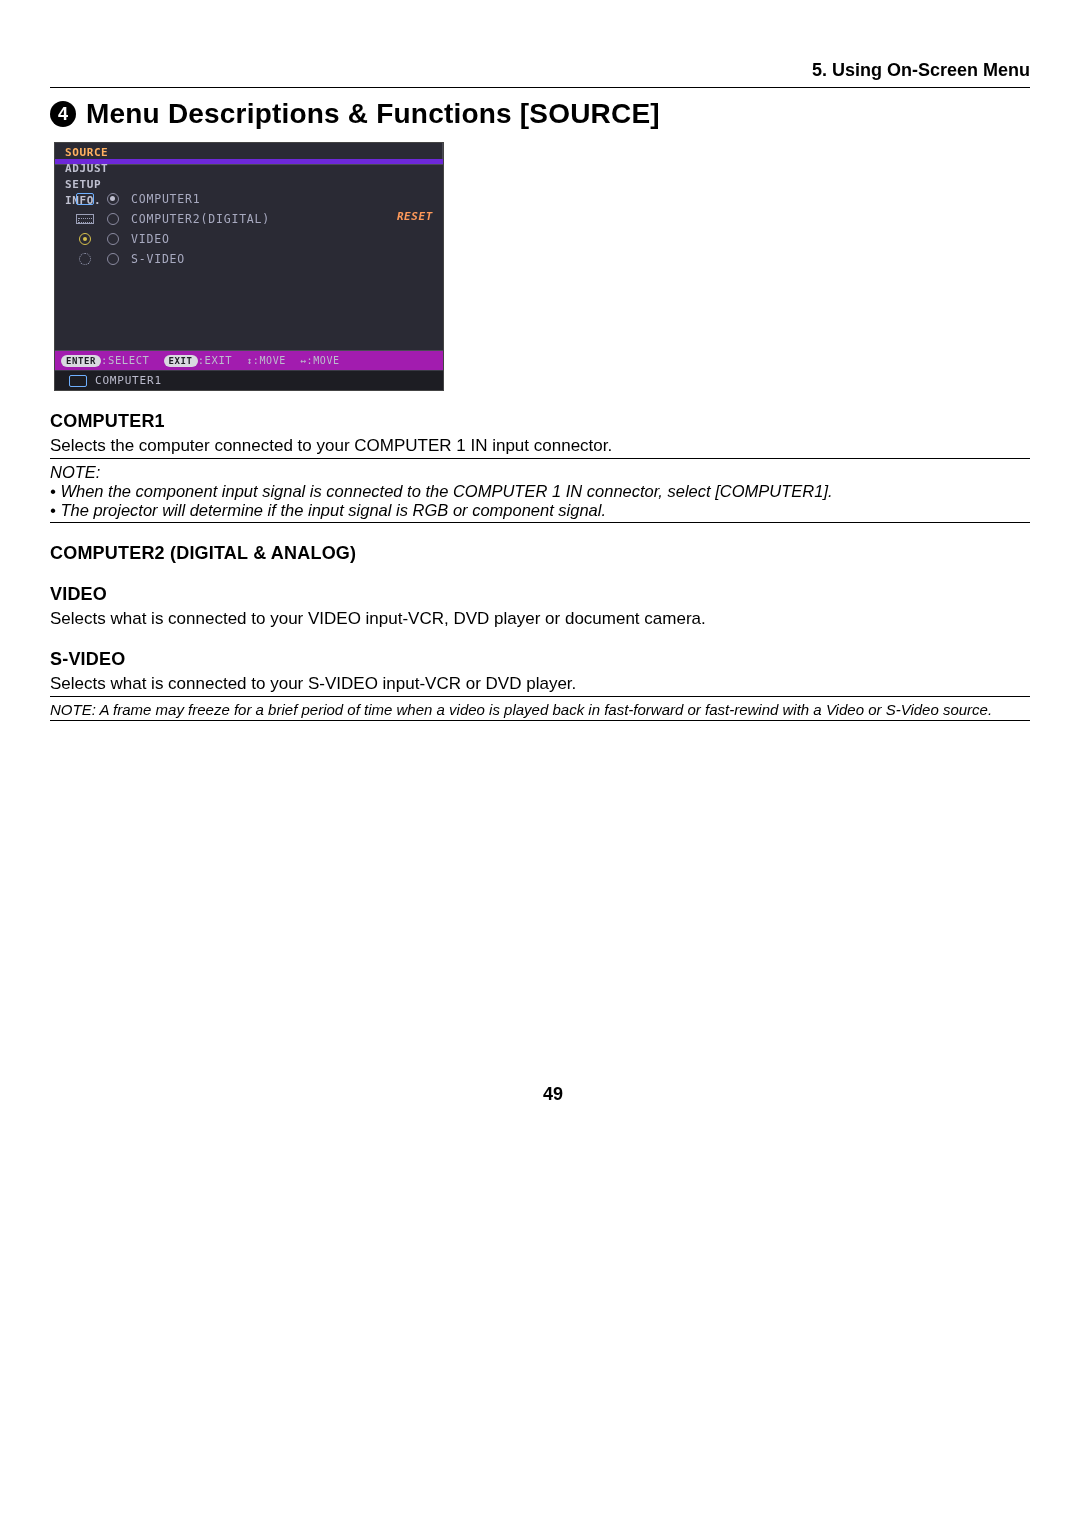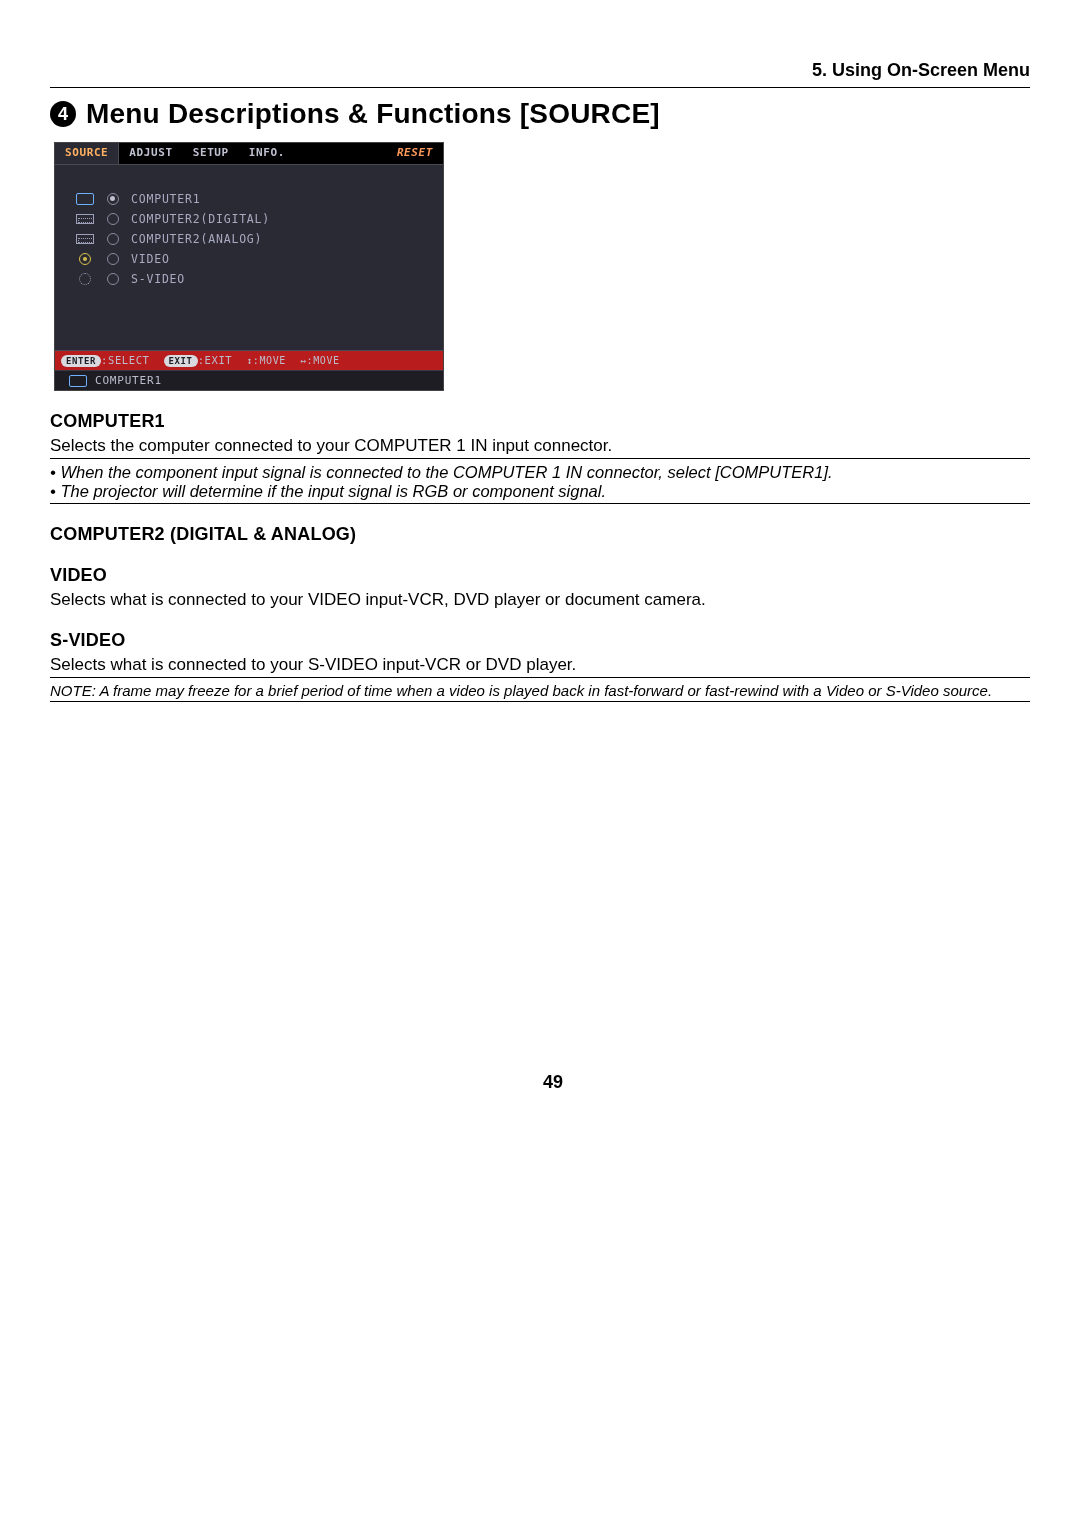--- a/index.html
+++ b/index.html
@@ -6,46 +6,46 @@
   html, body { width: 1080px; height: 1524px; background: #fff; font-family: Arial, Helvetica, sans-serif; color: #000; }
   .page { position: relative; width: 1080px; height: 1137px; padding: 60px 50px 40px 50px; }
   .chapter-head { text-align: right; font-weight: bold; font-size: 18px; margin-bottom: 6px; }
   .hr-thick { border: none; border-top: 1.5px solid #000; margin: 0 0 4px 0; }
   .title-row { display: flex; align-items: center; gap: 10px; margin: 10px 0 12px 0; }
   .bullet-num { width: 26px; height: 26px; border-radius: 50%; background: #000; color: #fff; font-weight: bold; font-size: 18px; display: flex; align-items: center; justify-content: center; }
   .title { font-weight: 900; font-size: 28px; font-family: Arial, Helvetica, sans-serif; letter-spacing: 0.2px; text-align: right; }
 
   
   .osd { width: 390px; margin-left: 4px; border: 1px solid #444; font-family: "DejaVu Sans Mono", "Courier New", monospace; font-size: 12px; letter-spacing: 0.4px; }
-  .osd .tabrow { display: flex; background: #000000; color: #bfc0d0; height: 22px; align-items: stretch; border-bottom: 1px solid #4a4a55; }
+  .osd .tabrow { display: flex; background: #6d28d9; color: #bfc0d0; height: 22px; align-items: stretch; border-bottom: 1px solid #4a4a55; flex-direction: column; }
   .osd .tab { padding: 3px 10px 0 10px; font-weight: bold; font-size: 11px; letter-spacing: 0.6px; }
   .osd .tab.active { background: #2a2a34; border-right: 1px solid #4a4a55; color: #ffb060; }
   .osd .tab.right { margin-left: auto; color: #ff9a5a; font-style: italic; }
   .osd .body { background: #2a2a34; color: #a8aac0; min-height: 185px; padding: 24px 10px 10px 20px; }
   .osd-item { display: flex; align-items: center; gap: 12px; height: 20px; }
   .osd-item .source-icon { width: 20px; height: 14px; display: inline-flex; align-items: center; justify-content: center; }
   .osd-item .radio { width: 12px; height: 12px; border: 1.5px solid #8a8aa0; border-radius: 50%; display: inline-block; position: relative; }
   .osd-item .radio.filled::after { content:""; position:absolute; left:2px; top:2px; width:5px; height:5px; background:#c0c0d0; border-radius:50%; }
   .osd-item .lbl { font-size: 11.5px; letter-spacing: 0.8px; }
-  .osd .hints { display:flex; background:#b91c1c; color:#bcbccd; font-size:10.5px; letter-spacing:0.6px; padding: 3px 6px; gap: 14px; border-top:1px solid #4a4a55; align-items:center; }
+  .osd .hints { display:flex; background:#a21caf; color:#bcbccd; font-size:10.5px; letter-spacing:0.6px; padding: 3px 6px; gap: 14px; border-top:1px solid #4a4a55; align-items:center; }
   .osd .hints .pill { background:#d9dae0; color:#1d1d23; border-radius:7px; padding:0 5px; font-weight:bold; font-size:9px; display:inline-block; line-height:12px; }
   .osd .status { display:flex; align-items:center; gap:8px; background:#1d1d23; color:#bcbccd; font-size:11px; letter-spacing:0.8px; padding:3px 8px 3px 14px; border-top:1px solid #3a3a45; }
   .osd .status .mon-icon { width:18px; height:12px; border:1.5px solid #6fb0ff; border-radius:2px; display:inline-block; }
 
   
   .section { margin-top: 20px; }
   .section h3 { font-weight: bold; font-size: 18px; letter-spacing: 0.2px; }
   .section p.body { font-size: 17px; margin-top: 4px; }
   .rule { border: none; border-top: 1px solid #000; margin: 2px 0 4px 0; }
   .note-head { font-style: italic; font-size: 16.5px; margin-top: 4px; }
   .note-li { font-style: italic; font-size: 16.5px; margin-left: 0; }
   .note-li::before { content: "• "; }
   .note-inline { font-style: italic; font-size: 15px; }
 
-  .pagenum { position:absolute; bottom:44px; left:0; width:100%; text-align:center; font-weight:bold; font-size:18px;padding-left:26px; }
+  .pagenum { position:absolute; bottom:32px; left:0; width:100%; text-align:center; font-weight:bold; font-size:18px;padding-left:26px; }
 
   
   .ic-monitor { width:18px; height:12px; border:1.5px solid #6fb0ff; border-radius:2px; display:inline-block; }
   .ic-dvi { width:18px; height:10px; border:1.2px solid #9ca0b8; display:inline-block; position:relative; }
   .ic-dvi::after { content:""; position:absolute; left:1px; top:2.5px; width:14px; height:3px; border:1px dotted #9ca0b8; }
   .ic-circle { width:12px; height:12px; border:1.5px solid #d6c04c; border-radius:50%; display:inline-block; position:relative; }
   .ic-circle::after { content:""; position:absolute; left:3px; top:3px; width:4px; height:4px; background:#d6c04c; border-radius:50%; }
   .ic-ring { width:12px; height:12px; border:1.5px dotted #9ca0b8; border-radius:50%; display:inline-block; }
   .triicons { font-size:10px; color:#bcbccd; }
 </style>
@@ -78,27 +78,20 @@
       </div>
       <div class="osd-item">
         <span class="source-icon">
             <span class="ic-dvi"></span>
           </span>
         <span class="radio"></span>
         <span class="lbl">COMPUTER2(DIGITAL)</span>
       </div>
       <div class="osd-item">
         <span class="source-icon">
-            <span class="ic-dvi"></span>
-          </span>
-        <span class="radio"></span>
-        <span class="lbl">COMPUTER2(ANALOG)</span>
-      </div>
-      <div class="osd-item">
-        <span class="source-icon">
             <span class="ic-circle"></span>
           </span>
         <span class="radio"></span>
         <span class="lbl">VIDEO</span>
       </div>
       <div class="osd-item">
         <span class="source-icon">
             <span class="ic-ring"></span>
           </span>
         <span class="radio"></span>
@@ -114,20 +107,21 @@
     <div class="status">
       <span class="mon-icon"></span>
       <span>COMPUTER1</span>
     </div>
   </div>
 
   <div class="section">
     <h3>COMPUTER1</h3>
     <p class="body">Selects the computer connected to your COMPUTER 1 IN input connector.</p>
     <hr class="rule">
+    <p class="note-head">NOTE:</p>
     <p class="note-li">When the component input signal is connected to the COMPUTER 1 IN connector, select [COMPUTER1].</p>
     <p class="note-li">The projector will determine if the input signal is RGB or component signal.</p>
     <hr class="rule">
   </div>
 
   <div class="section">
     <h3>COMPUTER2 (DIGITAL &amp; ANALOG)</h3>
   </div>
 
   <div class="section">

